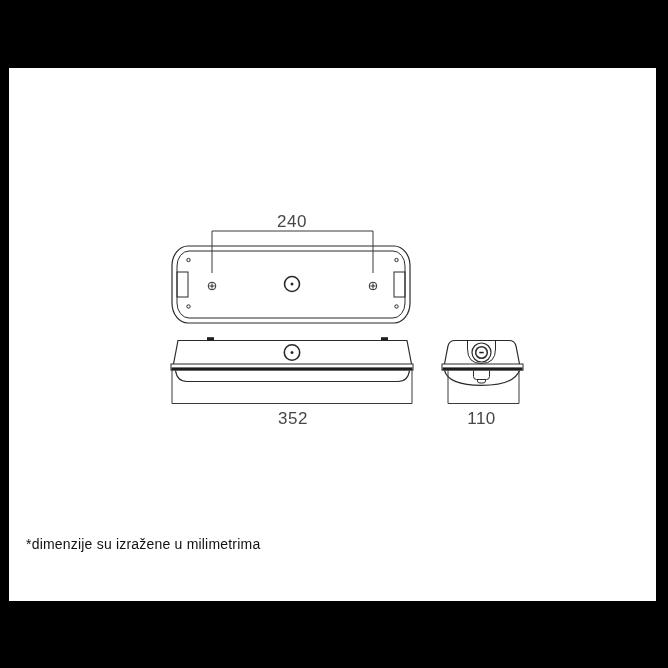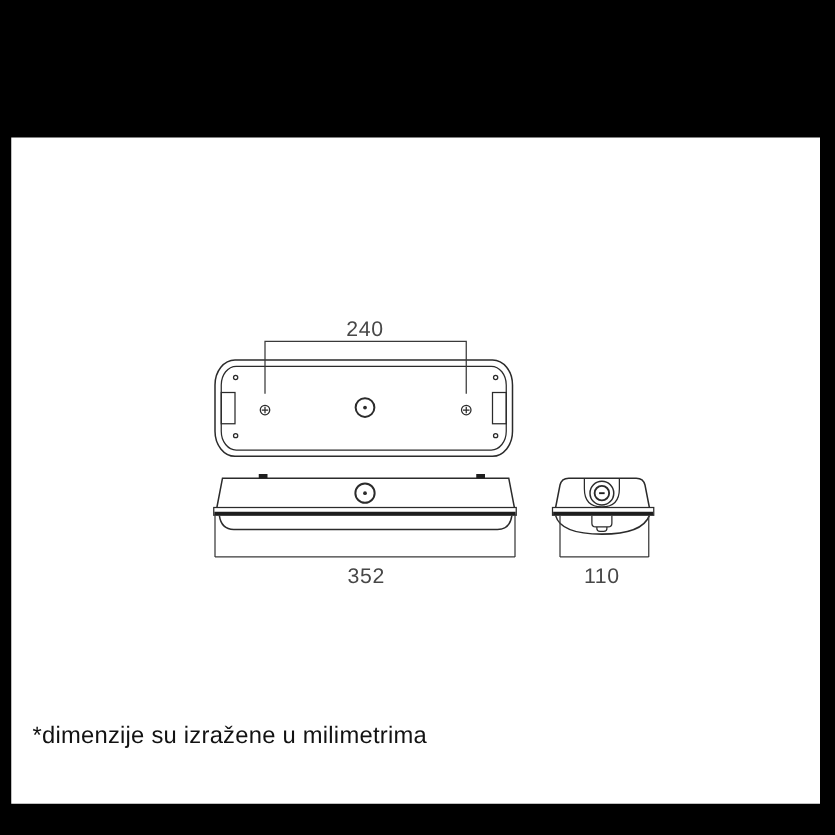--- a/index.html
+++ b/index.html
@@ -3,39 +3,39 @@
 <meta charset="utf-8">
 <style>
   html, body { margin: 0; padding: 0; }
   body {
     width: 668px; height: 668px;
     position: relative;
     background: #000000;
     overflow: hidden;
     font-family: "Liberation Sans", sans-serif;
   }
-  #stage { position: absolute; inset: 0; margin-top: 42px; }
+  #stage { position: absolute; inset: 0; }
   svg#drawing { position: absolute; left: 0; top: 0; }
 
   .ln   { stroke: #2b2b2b; stroke-width: 1.2; fill: none; }
   .lnthin { stroke: #2b2b2b; stroke-width: 1; fill: none; }
   .dim  { stroke: #3a3a3a; stroke-width: 1; fill: none; }
   .darkfill { fill: #1e1e1e; stroke: none; }
   .whitefill { fill: #ffffff; }
   .dim-text {
     font-family: "Liberation Sans", sans-serif;
     font-size: 17px;
     fill: #474747;
     letter-spacing: 0.5px;
   }
   #footnote {
     position: absolute;
     left: 26px;
     top: 536px;
-    font-size: 19px;
+    font-size: 14px;
     color: #121212;
     letter-spacing: 0.2px;
     white-space: nowrap;
   }
 </style>
 </head>
 <body>
 
 <div id="stage">
 

